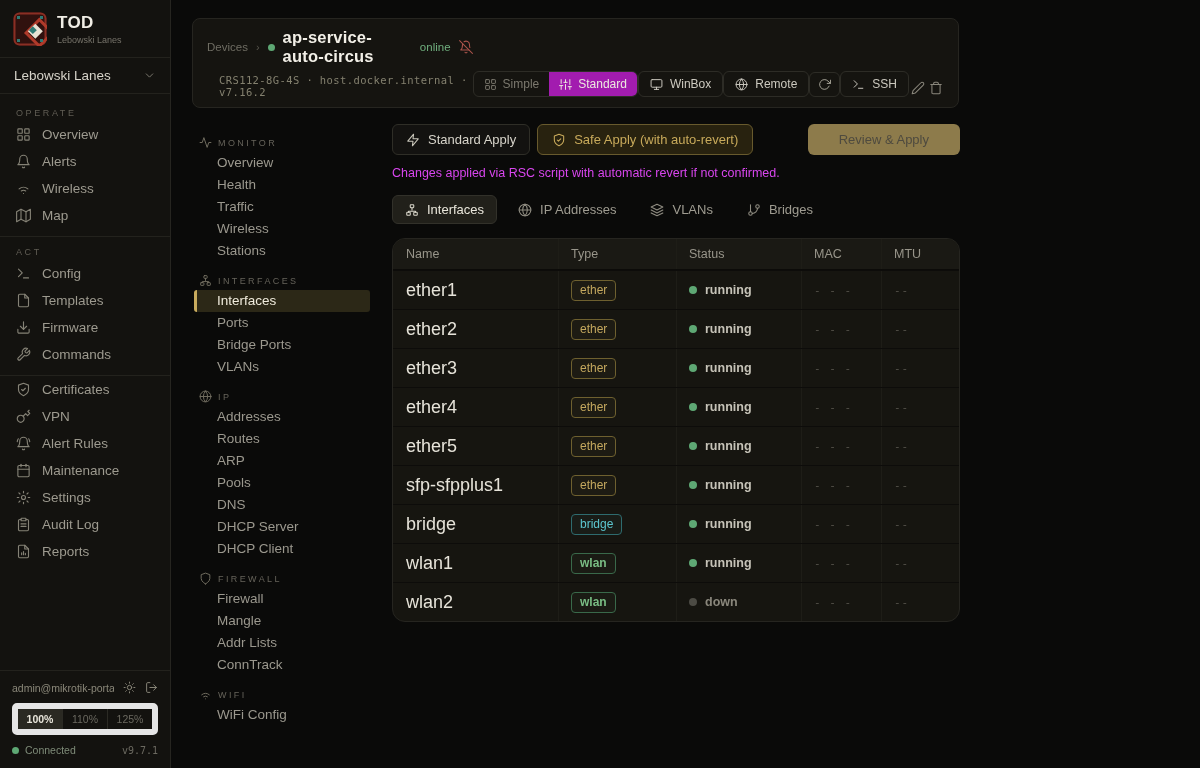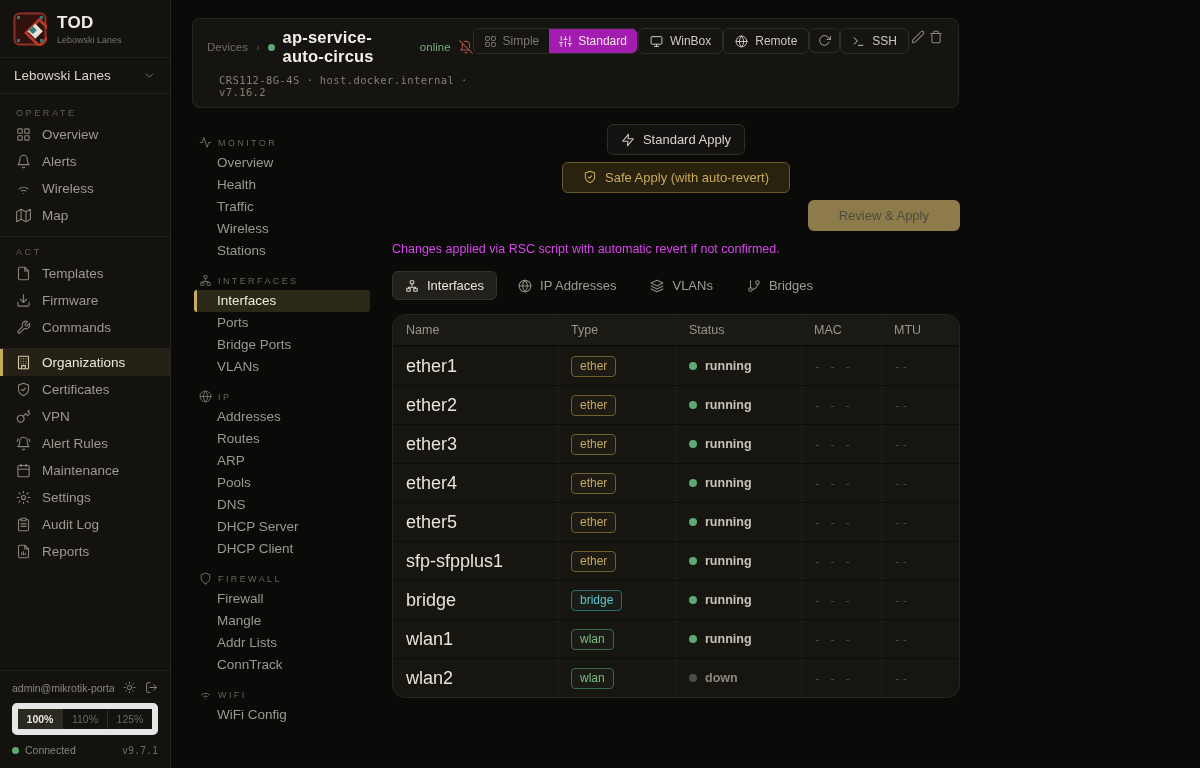--- a/index.html
+++ b/index.html
@@ -46,21 +46,21 @@
   .main { flex:1; display:flex; flex-direction:column; }
   .device-card { margin:18px 0 0 21px; width:767px; background:#151410; border:1px solid #262520; border-radius:8px; padding:9px 13px 9px 14px; display:flex; justify-content:space-between; }
   .bc-row { display:flex; align-items:center; gap:8px; }
   .bc-crumb { font-size:11.5px; color:#6f6d63; cursor:pointer; }
   .bc-sep { color:#56544c; font-size:11px; }
   .dev-name { font-size:16.5px; font-weight:bold; color:#f2efe7; letter-spacing:.2px; }
   .online { font-size:11.5px; color:#6fae7d; }
   .bell-off { color:#a8524a; cursor:pointer; }
   .bell-off svg { width:14px; height:14px; }
   .dev-meta { margin:8px 0 0 12px; font-size:10.5px; letter-spacing:.4px; color:#84816f; font-family:"DejaVu Sans Mono", monospace; }
-  .dc-right { display:flex; align-items:flex-start; gap:0; padding-bottom:1px; }
+  .dc-right { display:flex; align-items:flex-end; gap:0; padding-bottom:1px; }
   .seg { display:flex; border:1px solid #2d2c26; border-radius:6px; overflow:hidden; }
   .seg-cell { display:flex; align-items:center; gap:6px; padding:5px 10px; font-size:12px; color:#7b786e; cursor:pointer; }
   .seg-cell .ic svg { width:13px; height:13px; }
   .seg-cell.active { background:#a21caf; color:#ece9df; }
   .hbtn { display:flex; align-items:center; gap:7px; padding:5px 11px; font-size:12px; color:#ccc9bf; border:1px solid #2d2c26; border-radius:6px; background:transparent; cursor:pointer; }
   .hbtn .ic svg { width:13px; height:13px; }
   .hbtn.icon-only { padding:5px 8px; color:#a5a296; }
   .ghost-ic { color:#8a877c; cursor:pointer; padding:2px; }
   .ghost-ic svg { width:14px; height:14px; }
 
@@ -69,24 +69,24 @@
   .subnav { width:221px; flex:none; padding-top:16px; overflow:hidden; }
   .sn-head { display:flex; align-items:center; gap:6px; padding:12px 0 3px 28px; color:#66635a; }
   .sn-head .ic { color:#716d60; }
   .sn-head .ic svg { width:13px; height:13px; }
   .sn-label { font-size:9px; letter-spacing:2.4px; }
   .sn-item { margin:0 22px 0 23px; padding:3px 0 3px 23px; font-size:13.5px; color:#9b988e; border-radius:3px; cursor:pointer; line-height:16px; }
   .sn-item.active { background:#2c2817; border-left:3px solid #c8ab5e; padding-left:20px; color:#f0ebdc; }
 
   
   .content { width:568px; flex:none; padding-top:16px; }
-  .apply-row { display:flex; align-items:center; gap:7px;flex-direction:column; }
+  .apply-row { display:flex; align-items:center; gap:7px; }
   .btn-standard-apply { display:flex; align-items:center; gap:8px; padding:7px 13px; font-size:13px; color:#d7d4ca; border:1px solid #2f2e27; border-radius:6px; background:#131210; cursor:pointer; }
   .btn-standard-apply .ic { color:#c9c6ba; }
-  .btn-safe-apply { display:flex; align-items:flex-start; gap:8px; padding:7px 20px; font-size:13px; color:#c8aa5b; border:1px solid #685a2d; border-radius:6px; background:#28220f; cursor:pointer; }
+  .btn-safe-apply { display:flex; align-items:flex-end; gap:8px; padding:7px 14px; font-size:13px; color:#c8aa5b; border:1px solid #685a2d; border-radius:6px; background:#28220f; cursor:pointer; }
   .btn-review { margin-left:auto; padding:8px 31px; font-size:13px; color:#4e4a3f; background:#8d7b4b; border:none; border-radius:6px; font-family:inherit; cursor:pointer; }
   .btn-standard-apply .ic svg, .btn-safe-apply .ic svg { width:14px; height:14px; }
   .note { margin-top:11px; font-size:12.5px; color:#d946ef; }
   .tabs { display:flex; align-items:center; gap:8px; margin-top:15px; }
   .tab { display:flex; align-items:center; gap:8px; padding:6px 12px; font-size:13px; color:#9f9c91; border:1px solid transparent; border-radius:6px; cursor:pointer; }
   .tab .ic { color:#908d82; }
   .tab .ic svg { width:14px; height:14px; }
   .tab.active { background:#21201a; border-color:#32312a; color:#e9e6db; }
   .tab.active .ic { color:#d9d6ca; }
 
@@ -95,21 +95,21 @@
   .t-head { background:#1a1914; border-bottom:1px solid #0c0b09; }
   .t-head > div { font-size:12.5px; color:#98958a; padding:8px 0 8px 13px; }
   .t-row { height:39px; border-top:1px solid #0d0c0a; }
   .t-row:first-of-type { border-top:none; }
   .t-cell { padding-left:13px; height:100%; display:flex; align-items:center; }
   .t-head > div + div, .t-cell + .t-cell { box-shadow:inset 1px 0 0 #1e1d17; }
   .c-name { font-size:18px; color:#e6e3d9; }
   .badge { display:inline-block; padding:2px 8px 3px; font-size:12px; border:1px solid; border-radius:4px; }
   .badge.ether  { color:#c4a85e; border-color:#6e602f; background:rgba(196,168,94,.04); }
   .badge.bridge { color:#5cc6cf; border-color:#2e6b6e; background:rgba(92,198,207,.04); }
-  .badge.wlan   { color:#79bd84; border-color:#39694a; background:rgba(121,189,132,.04); }
+  .badge.wlan   { color:#79bd84; border-color:#39694a; background:rgba(121,189,132,.04);font-weight:bold; }
   .status { display:flex; align-items:center; gap:8px; font-size:12.5px; color:#c6c3b8;font-weight:bold; }
   .status .dot { width:8px; height:8px; }
   .status.down { color:#8a877c; }
   .status.down .dot { background:#4c4b44; }
   .c-dash { font-family:"DejaVu Sans Mono", monospace; font-size:11px; color:#55534b; letter-spacing:1px; }
 </style>
 </head>
 <body>
 
 <aside class="sidebar">
@@ -180,20 +180,29 @@
             <path d="M16 6v16"></path>
           </svg>
         </span>
         <span>Map</span>
       </div>
       <div class="nav-sep"></div>
       <div class="nav-label">ACT</div>
       <div class="nav-item">
         <span class="ic">
           <svg viewBox="0 0 24 24" fill="none" stroke="currentColor" stroke-width="1.8" stroke-linecap="round" stroke-linejoin="round">
+            <polyline points="4 17 10 11 4 5"></polyline>
+            <line x1="12" y1="19" x2="20" y2="19"></line>
+          </svg>
+        </span>
+        <span>Config</span>
+      </div>
+      <div class="nav-item">
+        <span class="ic">
+          <svg viewBox="0 0 24 24" fill="none" stroke="currentColor" stroke-width="1.8" stroke-linecap="round" stroke-linejoin="round">
             <path d="M14 2H6a2 2 0 0 0-2 2v16a2 2 0 0 0 2 2h12a2 2 0 0 0 2-2V8z"></path>
             <polyline points="14 2 14 8 20 8"></polyline>
           </svg>
         </span>
         <span>Templates</span>
       </div>
       <div class="nav-item">
         <span class="ic">
           <svg viewBox="0 0 24 24" fill="none" stroke="currentColor" stroke-width="1.8" stroke-linecap="round" stroke-linejoin="round">
             <path d="M21 15v4a2 2 0 0 1-2 2H5a2 2 0 0 1-2-2v-4"></path>
@@ -205,30 +214,20 @@
       </div>
       <div class="nav-item">
         <span class="ic">
           <svg viewBox="0 0 24 24" fill="none" stroke="currentColor" stroke-width="1.8" stroke-linecap="round" stroke-linejoin="round">
             <path d="M14.7 6.3a1 1 0 0 0 0 1.4l1.6 1.6a1 1 0 0 0 1.4 0l3.77-3.77a6 6 0 0 1-7.94 7.94l-6.91 6.91a2.12 2.12 0 0 1-3-3l6.91-6.91a6 6 0 0 1 7.94-7.94l-3.76 3.76z"></path>
           </svg>
         </span>
         <span>Commands</span>
       </div>
       <div class="nav-sep"></div>
-      <div class="nav-item active">
-        <span class="ic">
-          <svg viewBox="0 0 24 24" fill="none" stroke="currentColor" stroke-width="1.8" stroke-linecap="round" stroke-linejoin="round">
-            <rect x="4" y="2" width="16" height="20" rx="1"></rect>
-            <path d="M9 22v-5h6v5"></path>
-            <path d="M8 6h.01M12 6h.01M16 6h.01M8 10h.01M12 10h.01M16 10h.01M8 14h.01M12 14h.01M16 14h.01"></path>
-          </svg>
-        </span>
-        <span>Organizations</span>
-      </div>
       <div class="nav-item">
         <span class="ic">
           <svg viewBox="0 0 24 24" fill="none" stroke="currentColor" stroke-width="1.8" stroke-linecap="round" stroke-linejoin="round">
             <path d="M12 22s8-4 8-10V5l-8-3-8 3v7c0 6 8 10 8 10z"></path>
             <polyline points="9 12 11 14 15 10"></polyline>
           </svg>
         </span>
         <span>Certificates</span>
       </div>
       <div class="nav-item">

